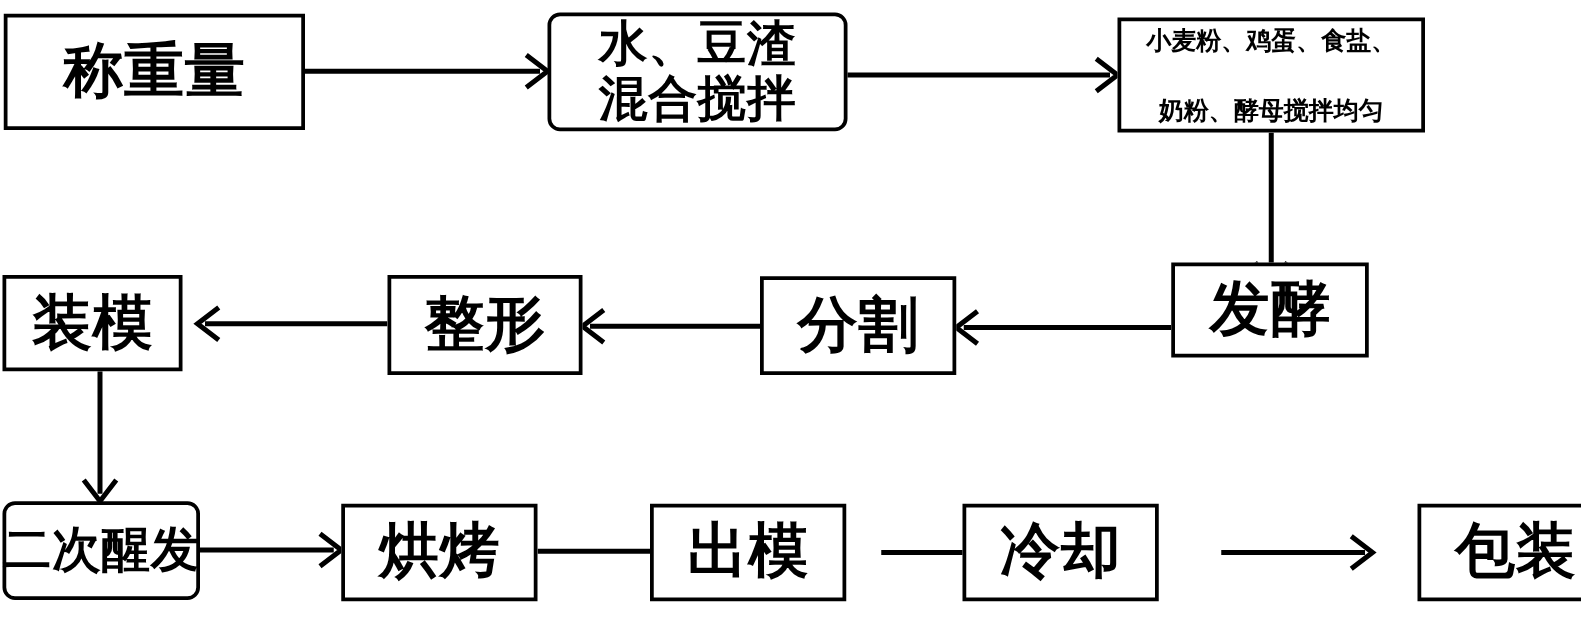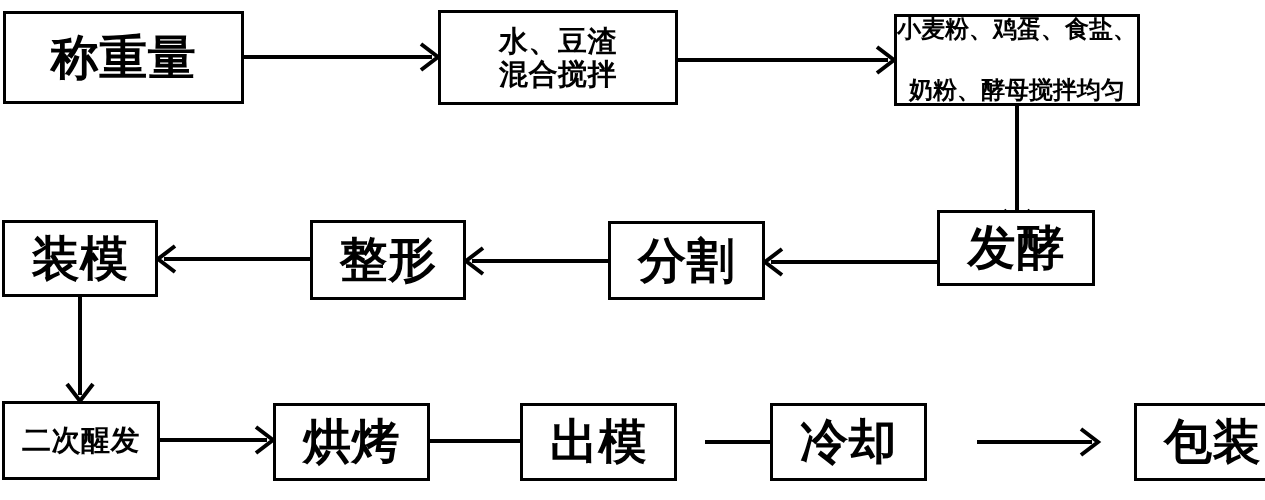--- a/index.html
+++ b/index.html
@@ -37,22 +37,22 @@
     font-weight: 700;
     line-height: 1.12;
     letter-spacing: 0.5px;
     z-index: 2;
   }
   .node .line {
     display: block;
     white-space: nowrap;
   }
   .size-lg { font-size: 48px; }
-  .size-md { font-size: 29px; }
-  .size-sm { font-size: 24px; letter-spacing: 0px; line-height: 1.2; gap: 32px; }
+  .size-md { font-size: 39px; border-radius: 10px; }
+  .size-sm { font-size: 20px; letter-spacing: 0px; line-height: 1.2; gap: 32px; }
 </style>
 </head>
 <body>
 
 <div id="canvas">
   <svg id="svg-layer" viewBox="0 0 1265 500" xmlns="http://www.w3.org/2000/svg">
       <g>
         <path d="M 244 57 L 432 57" fill="none" stroke="#000000" stroke-width="4"></path>
         <polyline points="421,44 438,57 421,70" fill="none" stroke="#000000" stroke-width="4" stroke-linecap="butt" stroke-linejoin="miter"></polyline>
       </g>
@@ -111,21 +111,21 @@
       </div>
       <div class="node size-lg" style="left: 937px; top: 210px; width: 158px; height: 76px; border-color: rgb(0, 0, 0);">
         <span class="line">发酵</span>
       </div>
       <div class="node size-lg" style="left: 608px; top: 221px; width: 157px; height: 79px; border-color: rgb(0, 0, 0);">
         <span class="line">分割</span>
       </div>
       <div class="node size-lg" style="left: 310px; top: 220px; width: 156px; height: 80px; border-color: rgb(0, 0, 0);">
         <span class="line">整形</span>
       </div>
-      <div class="node size-lg" style="left: 2px; top: 220px; width: 156px; height: 77px; border-color: rgb(0, 0, 0);">
+      <div class="node size-lg" style="left: 2px; top: 220px; width: 144px; height: 77px; border-color: rgb(0, 0, 0);">
         <span class="line">装模</span>
       </div>
       <div class="node size-md" style="left: 2px; top: 401px; width: 158px; height: 79px; border-color: rgb(0, 0, 0);">
         <span class="line">二次醒发</span>
       </div>
       <div class="node size-lg" style="left: 273px; top: 403px; width: 157px; height: 78px; border-color: rgb(0, 0, 0);">
         <span class="line">烘烤</span>
       </div>
       <div class="node size-lg" style="left: 520px; top: 403px; width: 157px; height: 78px; border-color: rgb(0, 0, 0);">
         <span class="line">出模</span>

